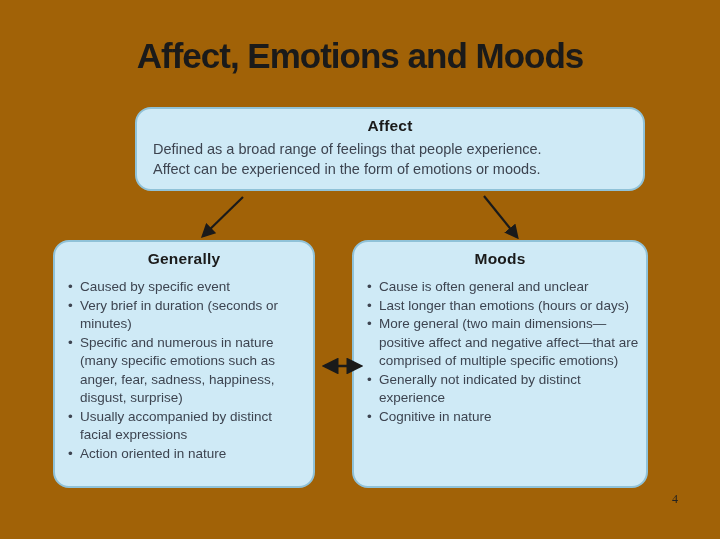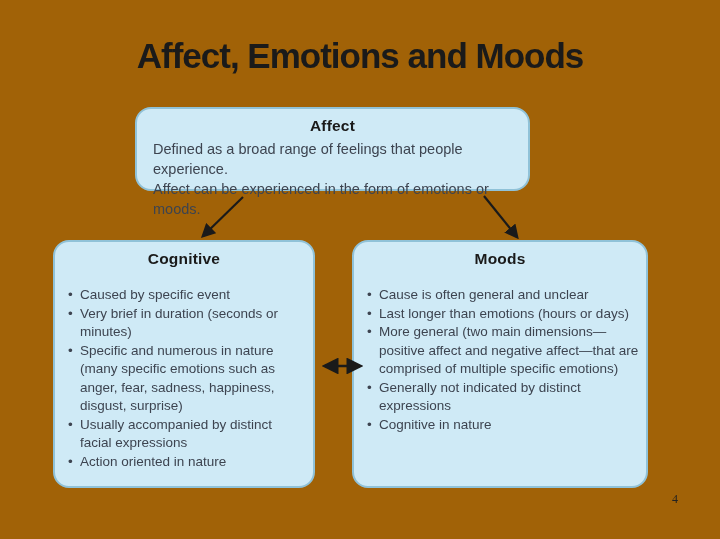--- a/index.html
+++ b/index.html
@@ -36,36 +36,36 @@
   }
   .bubble h2{
     margin:8px 0 4px 0;
     text-align:center;
     font-size:15.5px;
     font-weight:bold;
     color:var(--title-text);
     letter-spacing:0.2px;
   }
   .affect{
-    left:135px;top:107px;width:395px;height:84px;
+    left:135px;top:107px;width:510px;height:84px;
   }
   .affect .body{
     padding:0 0 0 16px;
     font-size:14.5px;
     line-height:20px;
     color:var(--body-text);
   }
   .emotions{
     left:53px;top:240px;width:262px;height:248px;
   }
   .moods{
     left:352px;top:240px;width:296px;height:248px;
   }
   ul.bullets{
-    margin:18px 0 0 0;
+    margin:10px 0 0 0;
     padding:0 6px 0 12px;
     list-style:none;
     font-size:13.5px;
     line-height:18.5px;
     color:var(--body-text);
   }
   ul.bullets li{
     position:relative;
     padding-left:13px;
     margin:0;
@@ -97,37 +97,37 @@
 
   <div class="bubble affect">
     <h2>Affect</h2>
     <div class="body">
       <div>Defined as a broad range of feelings that people experience.</div>
       <div>Affect can be experienced in the form of emotions or moods.</div>
     </div>
   </div>
 
   <div class="bubble emotions">
-    <h2>Cognitive</h2>
+    <h2>Generally</h2>
     <ul class="bullets">
       <li>Caused by specific event</li>
       <li>Very brief in duration (seconds or minutes)</li>
       <li>Specific and numerous in nature (many specific emotions such as anger, fear, sadness, happiness, disgust, surprise)</li>
       <li>Usually accompanied by distinct facial expressions</li>
       <li>Action oriented in nature</li>
     </ul>
   </div>
 
   <div class="bubble moods">
     <h2>Moods</h2>
     <ul class="bullets">
       <li>Cause is often general and unclear</li>
       <li>Last longer than emotions (hours or days)</li>
       <li>More general (two main dimensions—positive affect and negative affect—that are comprised of multiple specific emotions)</li>
-      <li>Generally not indicated by distinct expressions</li>
+      <li>Generally not indicated by distinct experience</li>
       <li>Cognitive in nature</li>
     </ul>
   </div>
 
   <svg class="arrow-layer" width="720" height="539" viewBox="0 0 720 539" xmlns="http://www.w3.org/2000/svg">
     <defs>
       <marker id="head" viewBox="0 0 10 10" refX="8" refY="5" markerWidth="6.5" markerHeight="6.5" orient="auto-start-reverse">
         <path d="M0,0 L10,5 L0,10 z" fill="#1a1a1a"></path>
       </marker>
     </defs>

